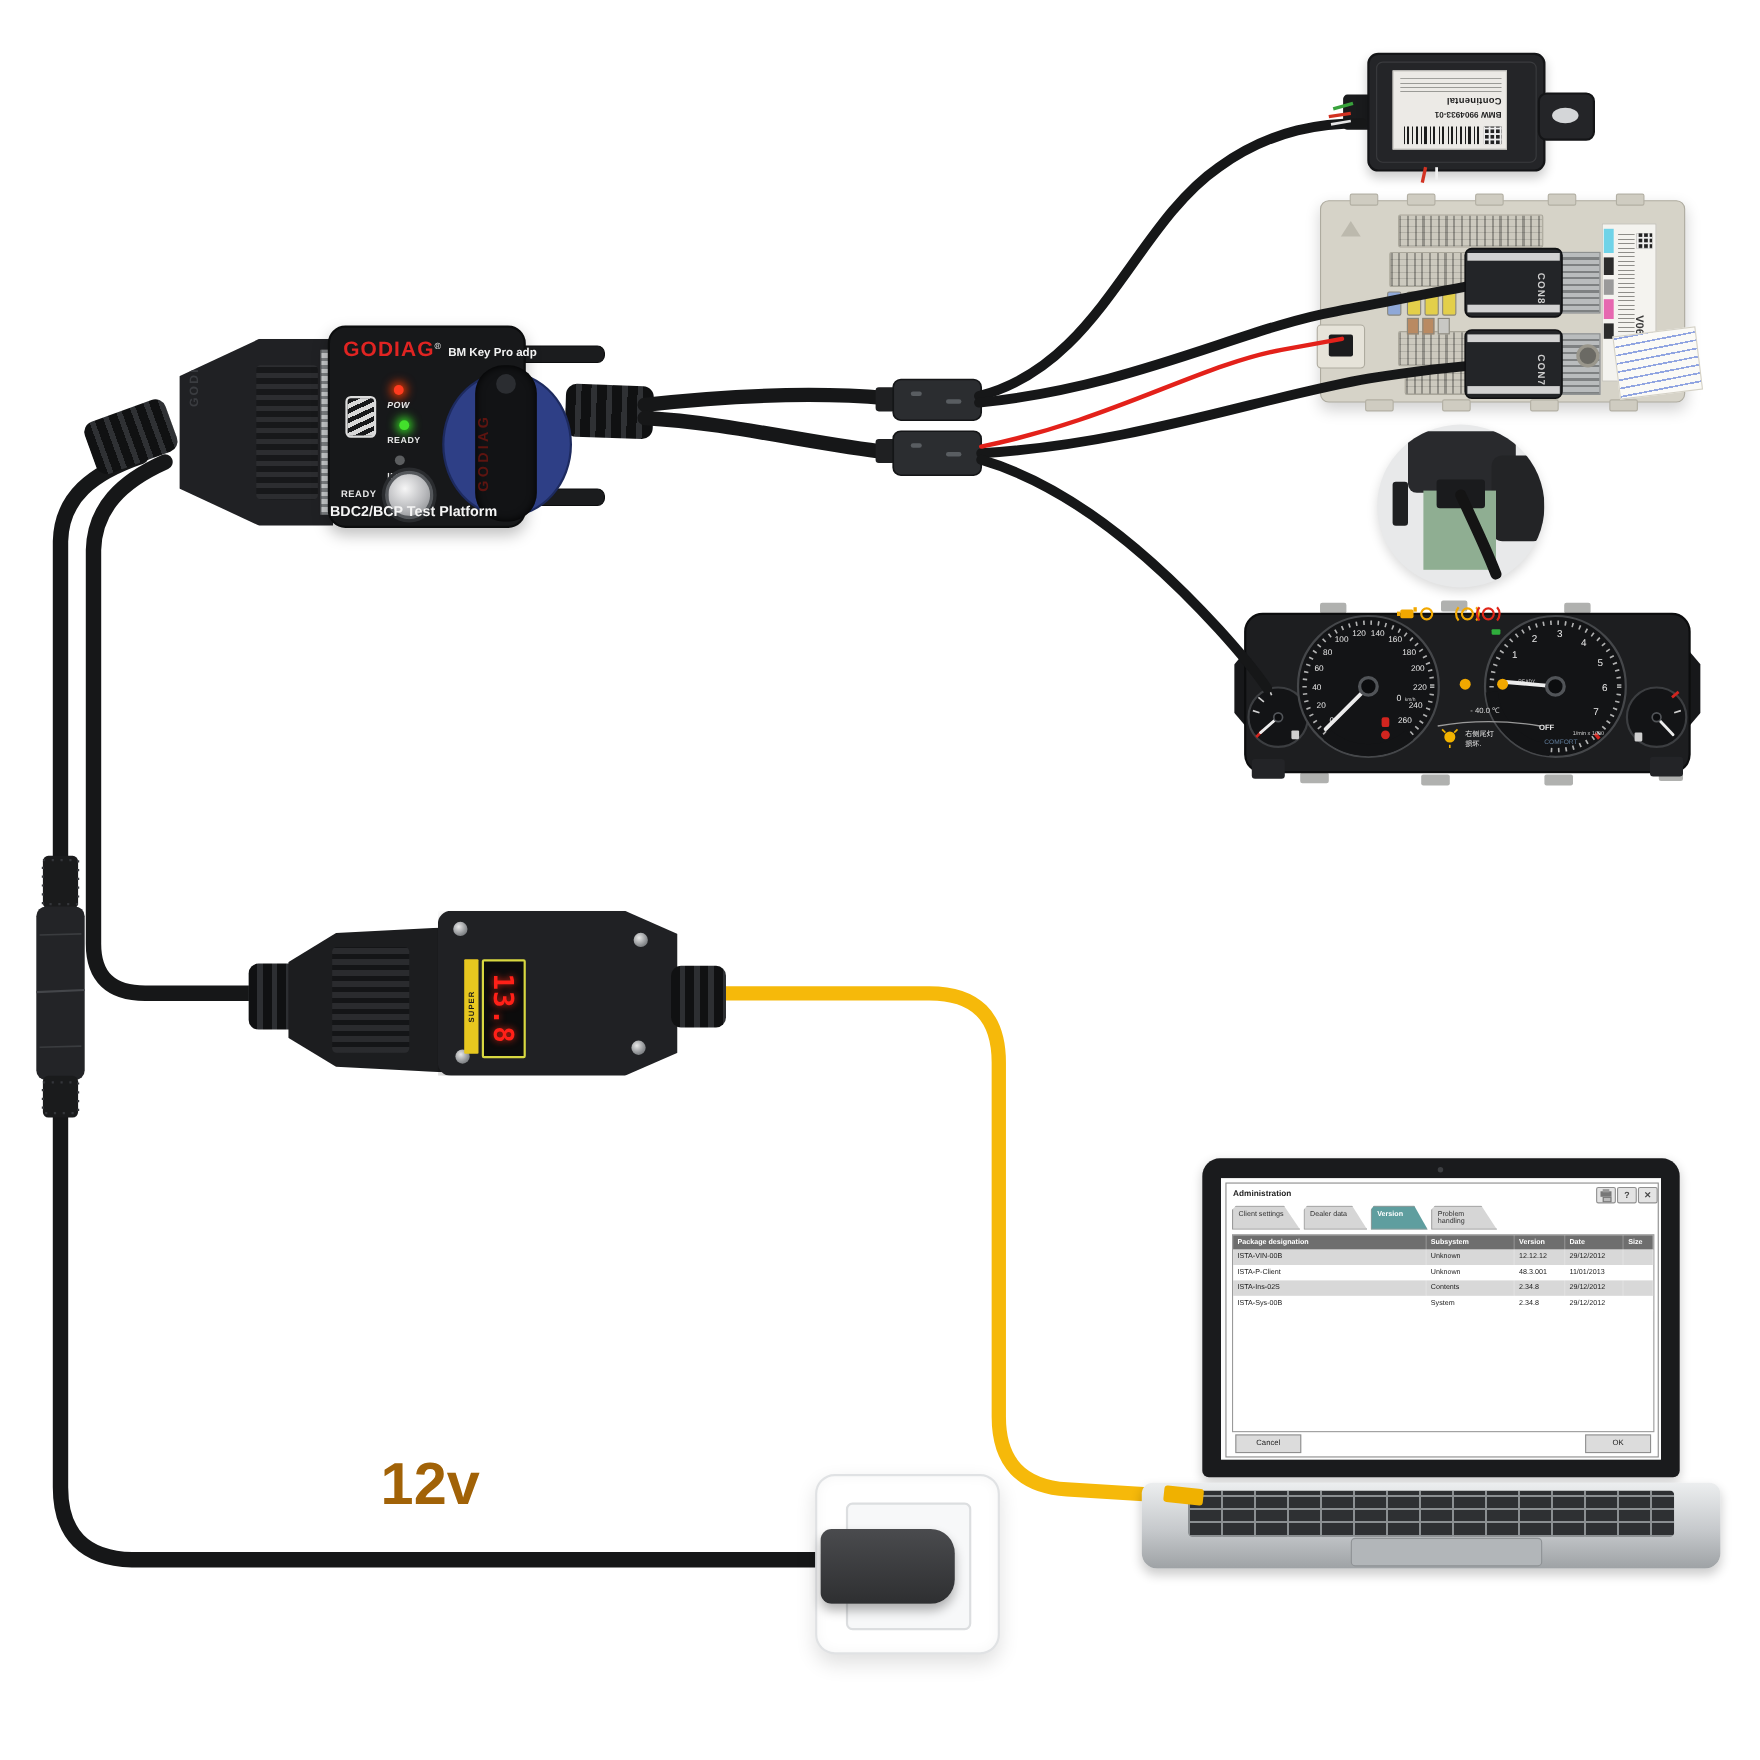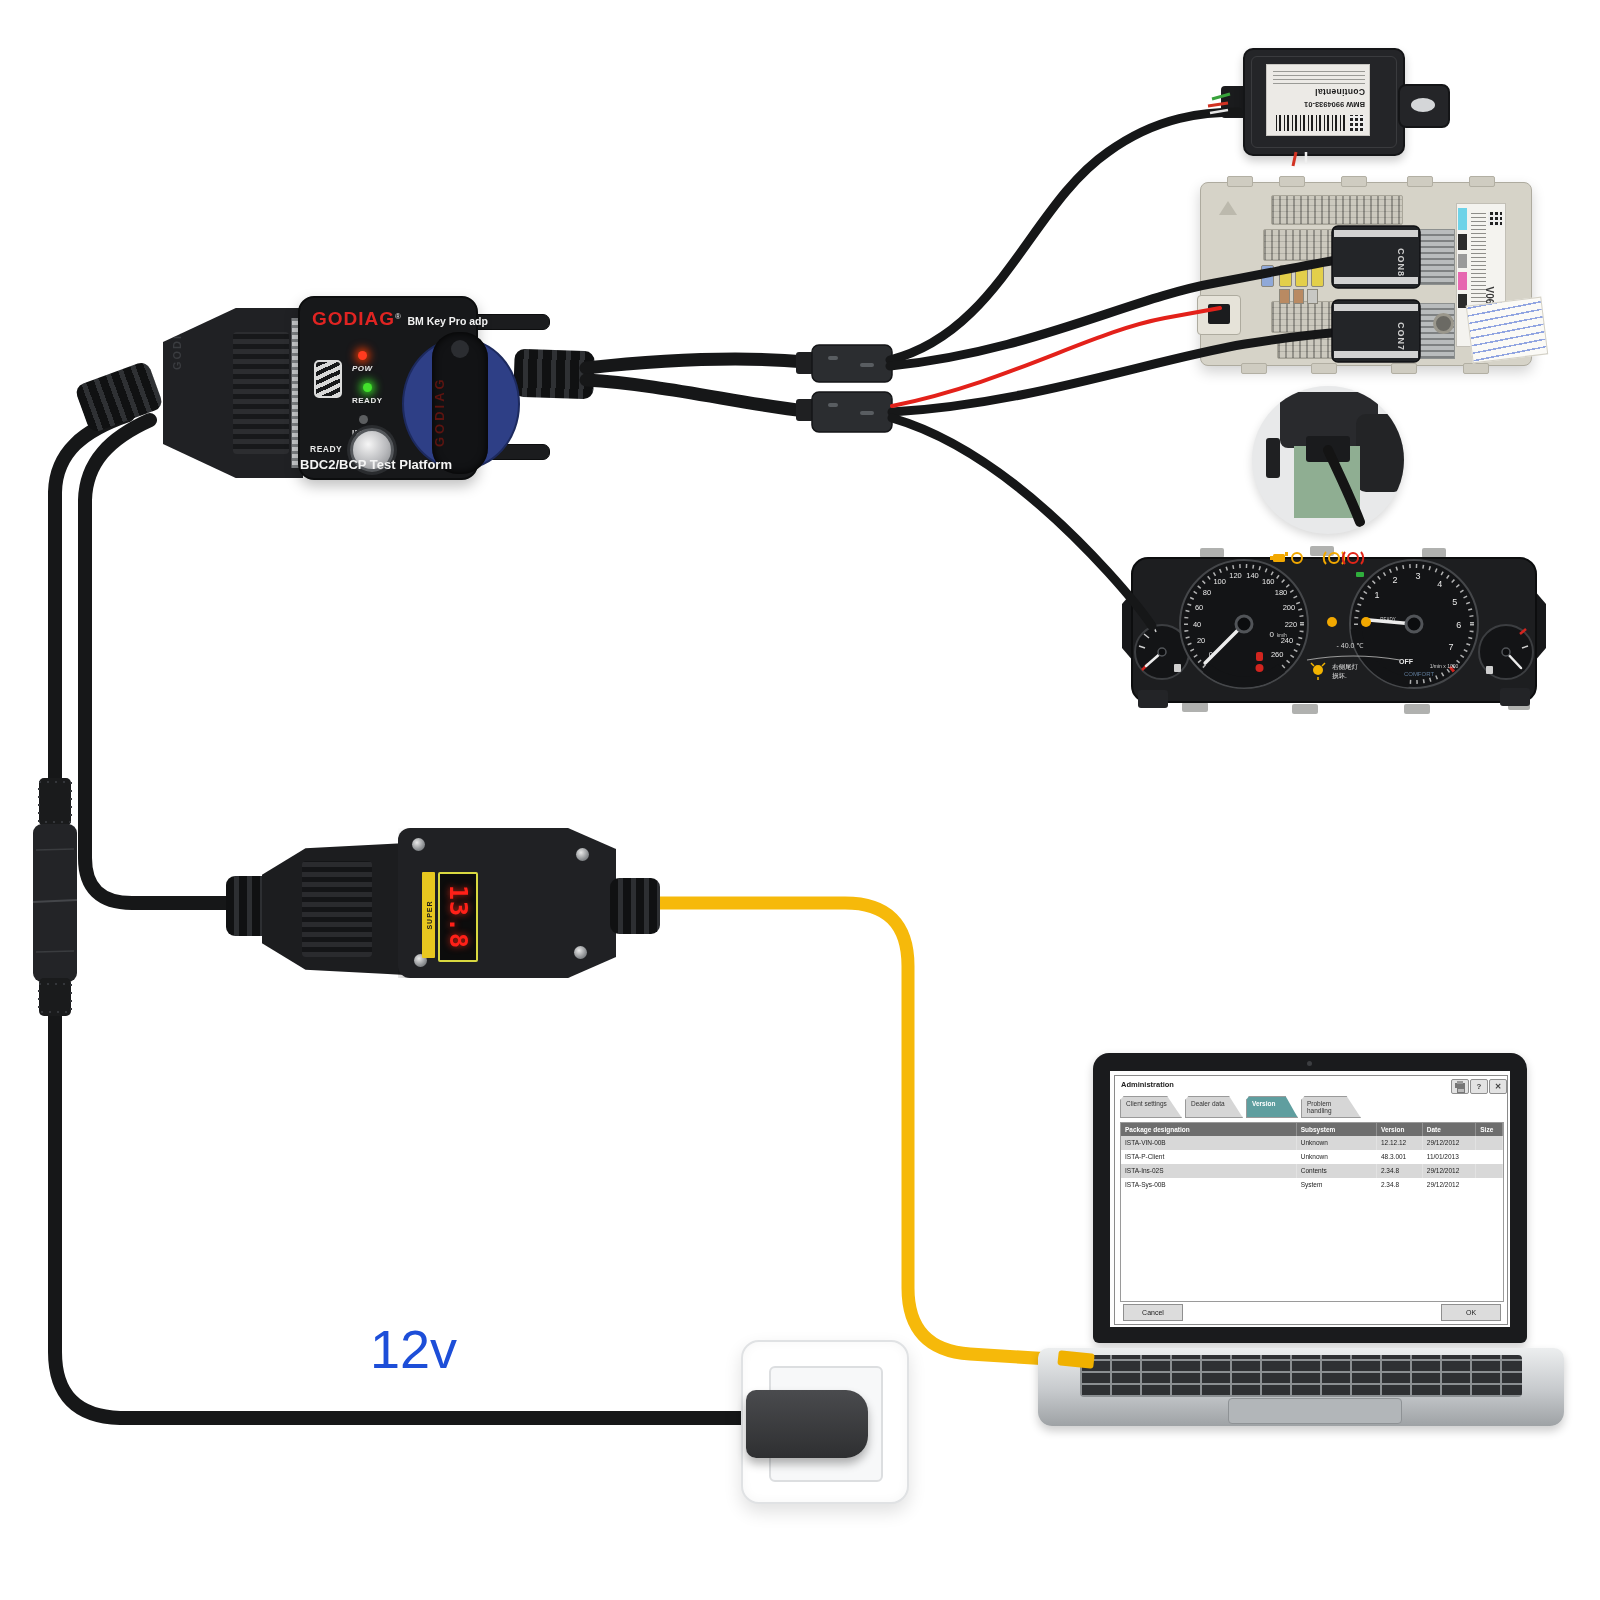--- a/index.html
+++ b/index.html
@@ -121,21 +121,21 @@
      background-image:repeating-linear-gradient(90deg,#8b8f92 0 2px,transparent 2px 30px),repeating-linear-gradient(0deg,#8b8f92 0 2px,transparent 2px 12px);}
   .lt-pad{left:190px;top:50px;width:172px;height:24px;background:#b2b6b9;border:1px solid #8e9295;border-radius:4px;}
   .yellow-tip{left:1058px;top:1352px;width:36px;height:15px;background:#f0b100;border-radius:3px;transform:rotate(6deg);}
 
   
   .socket{left:741px;top:1340px;width:164px;height:160px;background:#fff;border:2px solid #e0e2e4;border-radius:18px;
      box-shadow:0 8px 18px rgba(0,0,0,.12), inset 0 0 12px rgba(0,0,0,.04);}
   .socket-inner{left:26px;top:24px;width:110px;height:112px;border:2px solid #dcdee0;border-radius:6px;background:#f7f8f9;}
   .adapter{left:746px;top:1390px;width:122px;height:68px;background:linear-gradient(180deg,#4a4b4e,#2e2f31);
      border-radius:10px 22px 22px 10px;box-shadow:0 6px 10px rgba(0,0,0,.3);}
-  .v12{left:346px;top:1318px;font-size:54px;color:#1d4ed8;font-weight:400;margin-left:24px;}
+  .v12{left:346px;top:1318px;font-size:54px;color:#a16207;font-weight:700;}
 </style>
 </head>
 <body>
 
 <div class="canvas">
 
   <svg width="1600" height="1600">
 
     <path d="M128,415 C84,430 56,452 55,492 L55,780" stroke="#161718" stroke-width="14" fill="none" stroke-linecap="round"></path>
     <path d="M55,1012 L55,1352 Q55,1416 120,1418 L780,1418" stroke="#161718" stroke-width="14" fill="none" stroke-linecap="round"></path>

